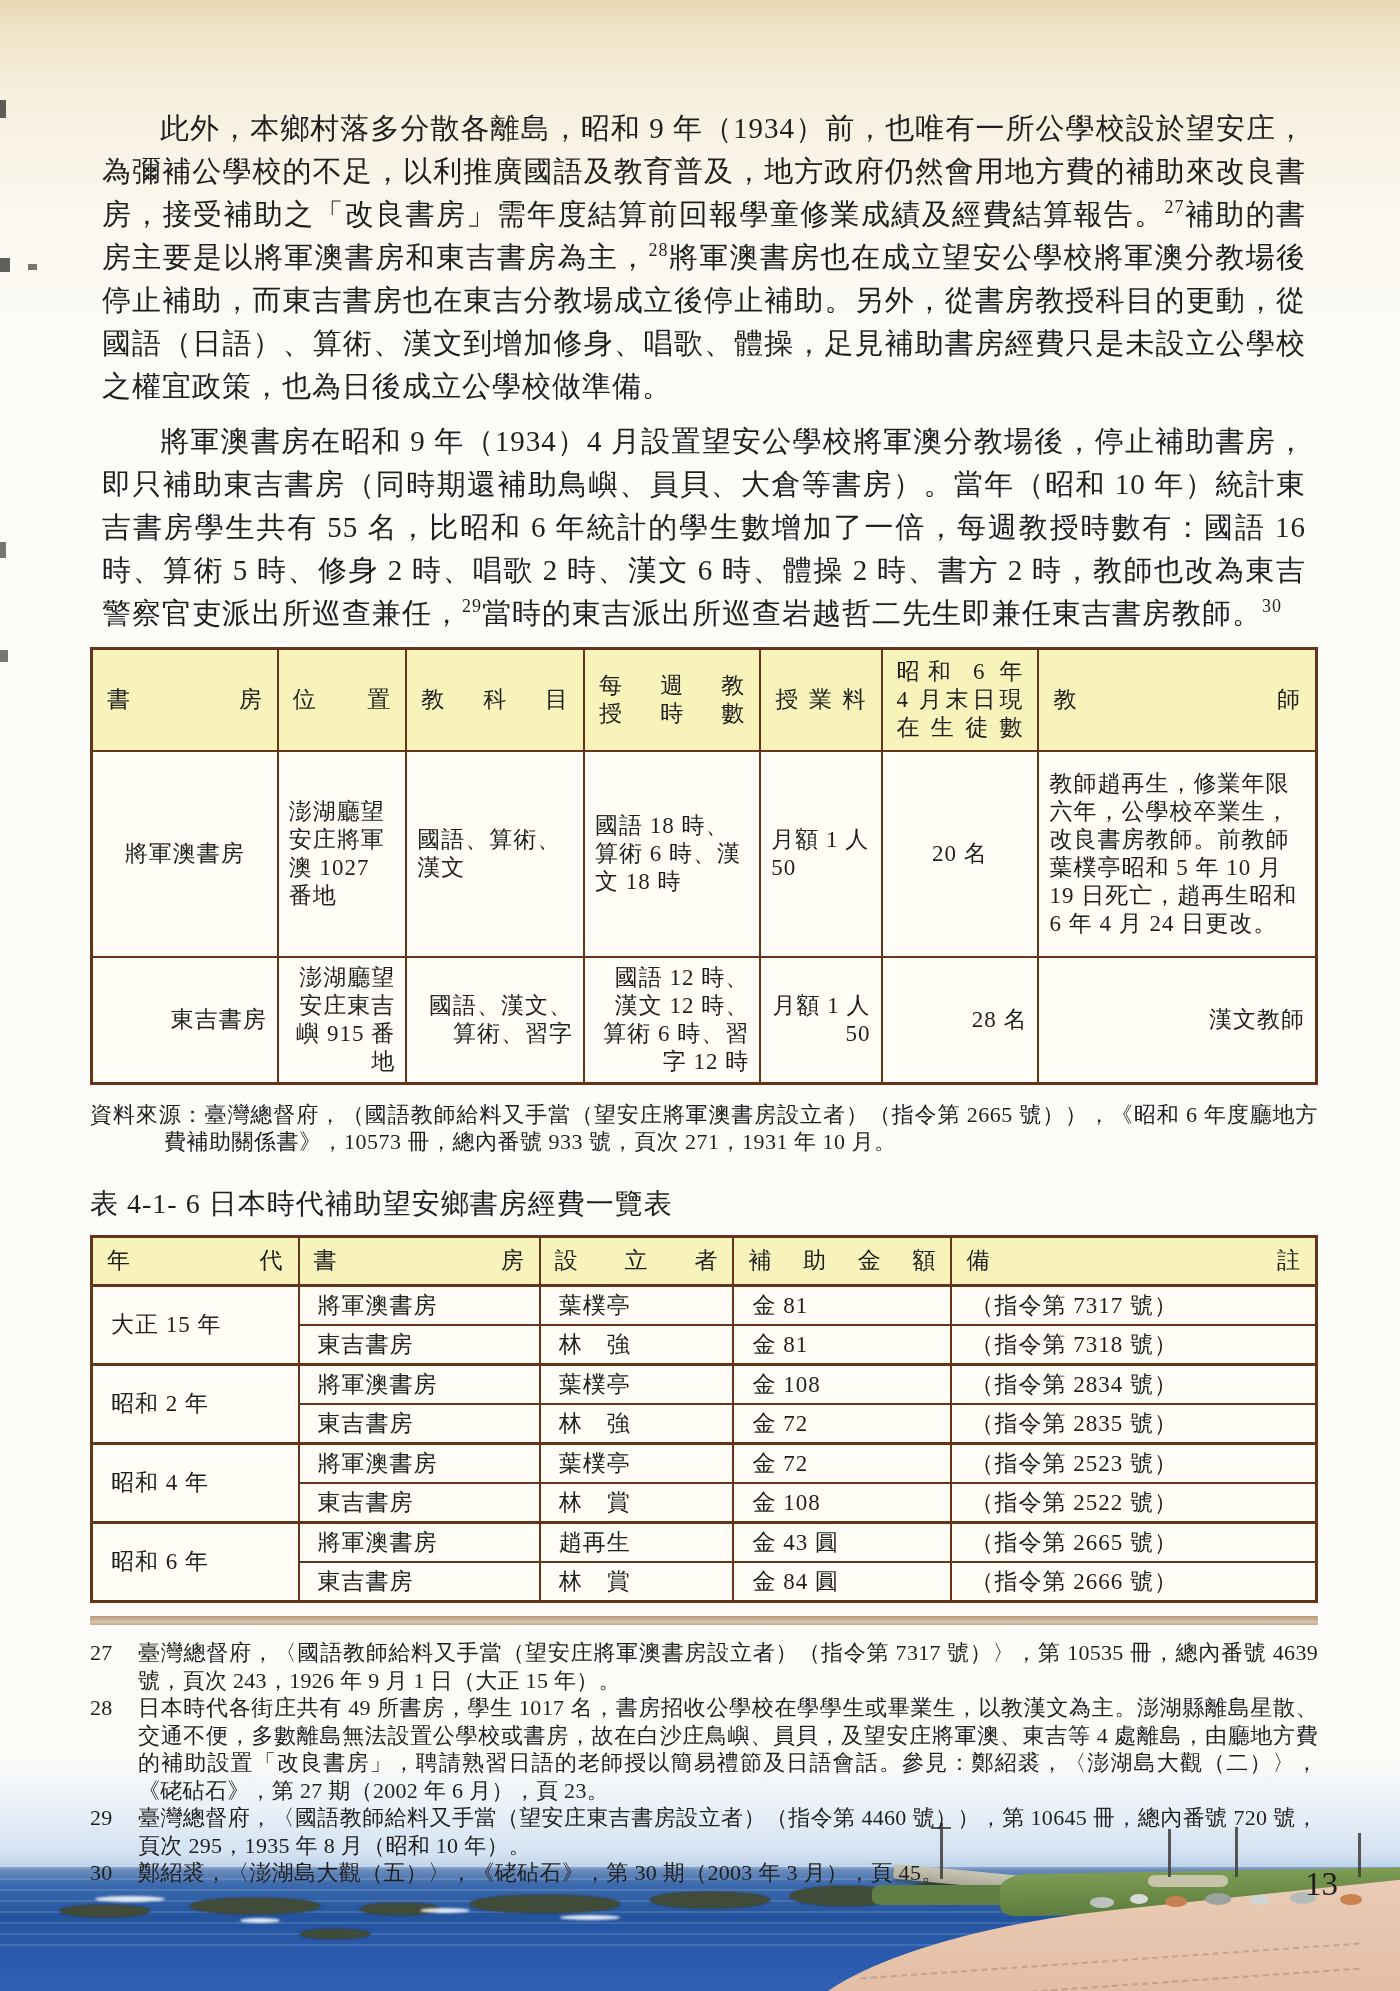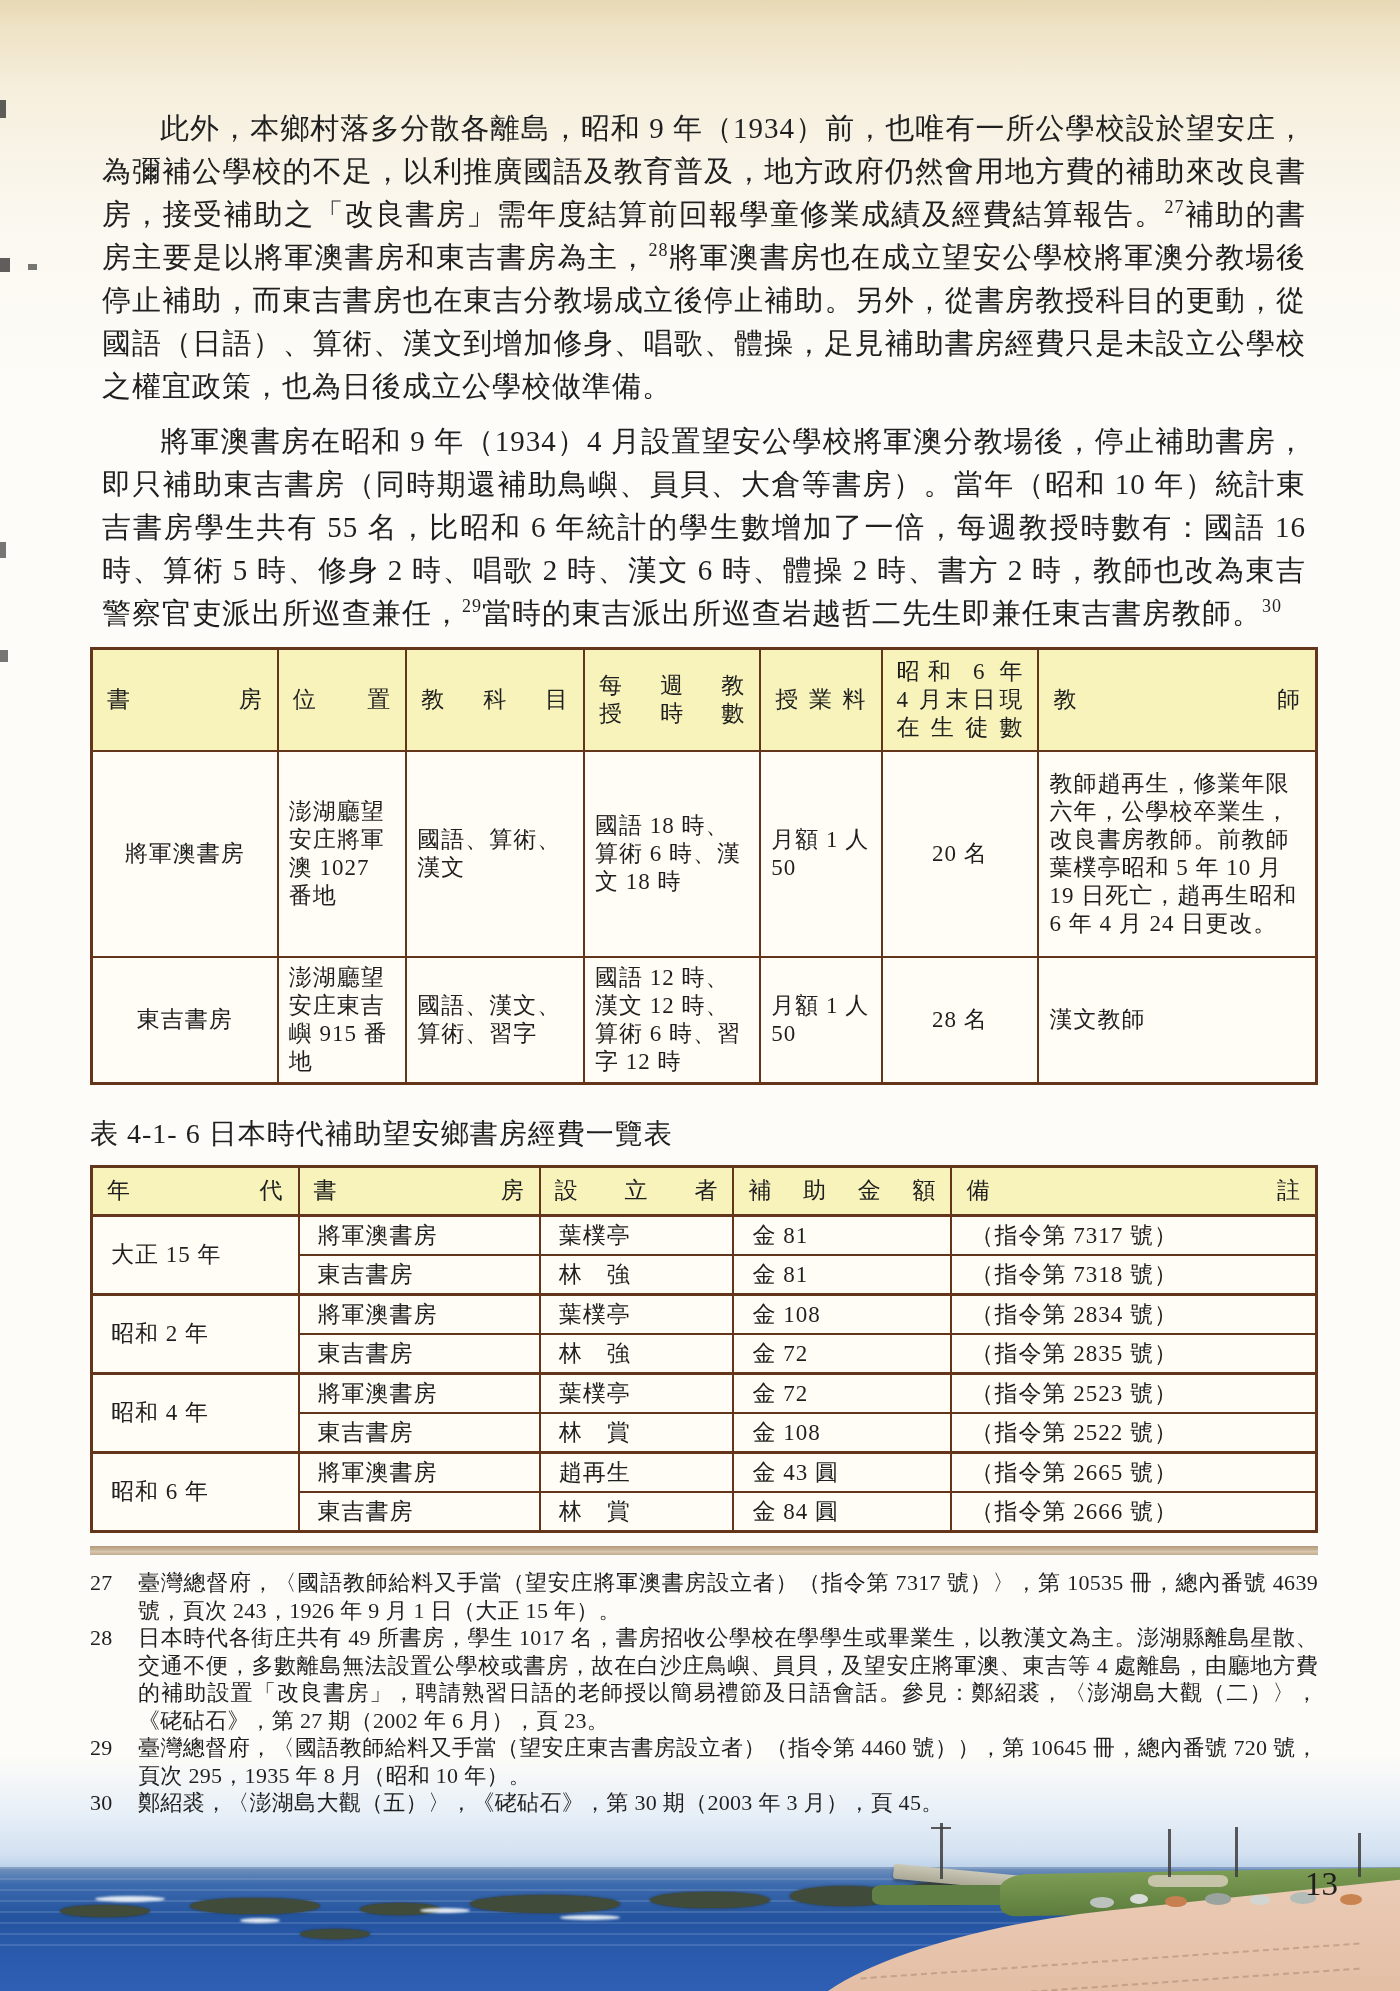--- a/index.html
+++ b/index.html
@@ -22,21 +22,21 @@
   .caption2{margin-top:30px;}
   table{border-collapse:collapse;width:100%;table-layout:fixed;
     border:3px solid #63351a;background:#fffdf6;}
   th,td{border:2px solid #63351a;vertical-align:middle;
     font-size:23px;line-height:28px;letter-spacing:1px;
     padding:6px 10px;white-space:pre-line;overflow:hidden;}
   th{background:#f7f3ba;font-weight:normal;
     text-align:justify;text-align-last:justify;padding:6px 14px;}
   .t1 th{height:88px;}
   .t1 .r1 td{height:192px;}
-  .t1 .r2 td{height:112px;}
+  .t1 .r2 td{height:112px;text-align:right;}
   td.c{text-align:center;}
   td.l{text-align:left;}
   .t2 th{height:34px;}
   .t2 td{height:29px;padding:4px 10px 4px 18px;}
   .t2 tr.group-top td{border-top:3px solid #63351a;}
   .source{font-size:22px;line-height:27px;letter-spacing:0.5px;
     margin-top:16px;text-align:justify;
     padding-left:74px;text-indent:-74px;}
   .sep{height:9px;margin-top:13px;
     background:linear-gradient(180deg,#b59a7d 0%,#c9b397 45%,#d8c7b0 60%,#c2ab8f 100%);}
@@ -172,20 +172,21 @@
         <td class="l">澎湖廳望安庄東吉嶼 915 番地</td>
         <td class="l">國語、漢文、算術、習字</td>
         <td class="l">國語 12 時、漢文 12 時、算術 6 時、習字 12 時</td>
         <td class="l">月額 1 人 50</td>
         <td class="c">28 名</td>
         <td class="l">漢文教師</td>
       </tr>
     </tbody>
       </table>
 
+    <div class="source">資料來源：臺灣總督府，（國語教師給料又手當（望安庄將軍澳書房設立者）（指令第 2665 號）），《昭和 6 年度廳地方費補助關係書》，10573 冊，總內番號 933 號，頁次 271，1931 年 10 月。</div>
 
     <div class="caption caption2">表 4-1- 6 日本時代補助望安鄉書房經費一覽表</div>
 
     <table class="t2">
       <colgroup>
         <col style="width:16.9%">
           <col style="width:19.7%">
           <col style="width:15.8%">
         <col style="width:17.8%">
           <col style="width:29.8%">

